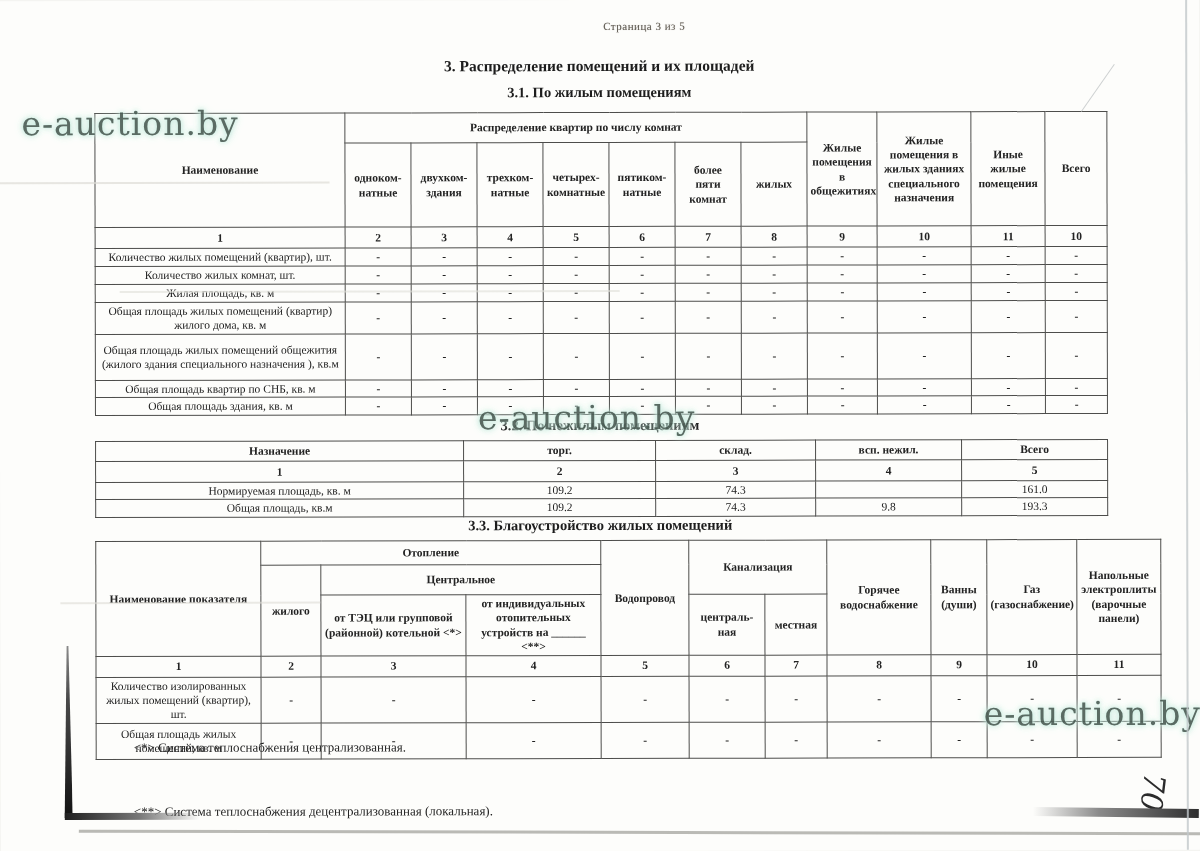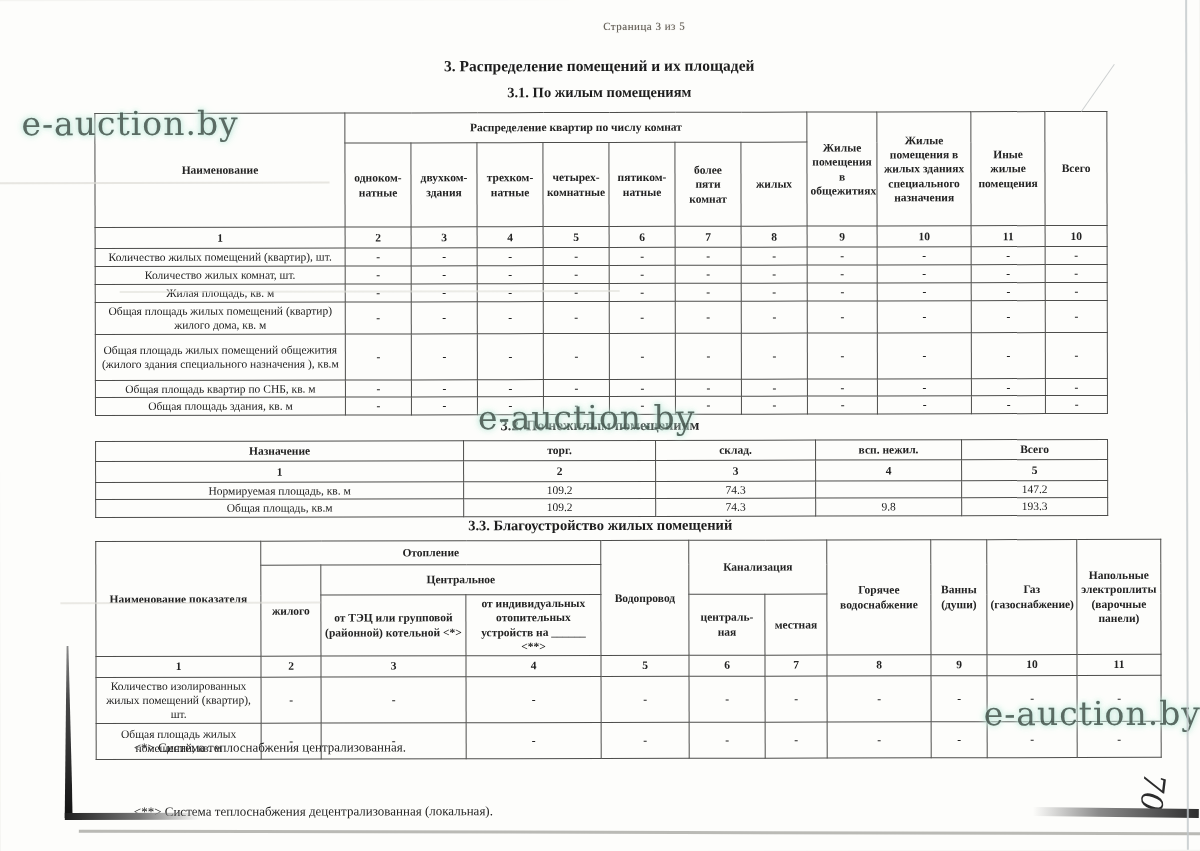--- a/index.html
+++ b/index.html
@@ -253,21 +253,21 @@
           <td>2</td>
           <td>3</td>
           <td>4</td>
           <td>5</td>
       </tr>
       <tr style="height:17px">
         <td>Нормируемая площадь, кв. м</td>
           <td>109.2</td>
           <td>74.3</td>
           <td></td>
-          <td>147.2</td>
+          <td>161.0</td>
       </tr>
       <tr style="height:17px">
         <td>Общая площадь, кв.м</td>
           <td>109.2</td>
           <td>74.3</td>
           <td>9.8</td>
           <td>193.3</td>
       </tr>
     </tbody>
   </table>

